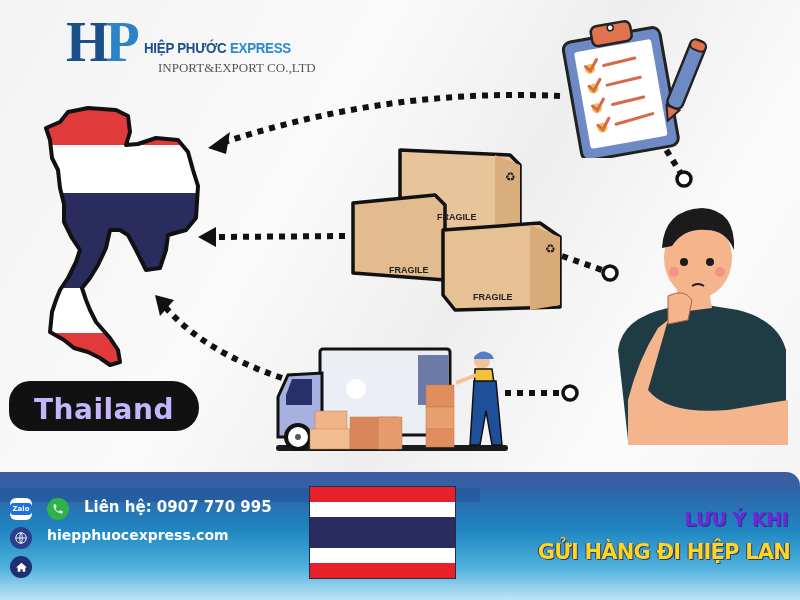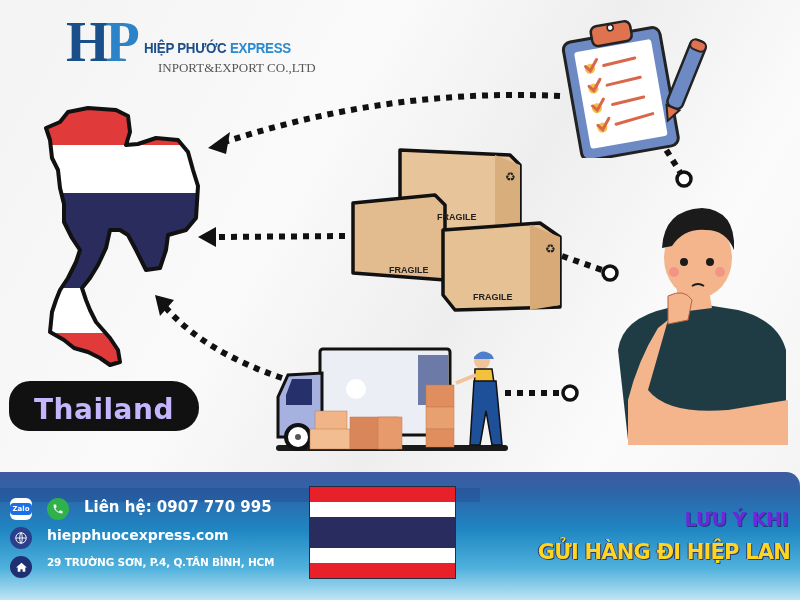--- a/index.html
+++ b/index.html
@@ -260,19 +260,18 @@
   </div>
   <span class="txt" style="font-size:14px;">hiepphuocexpress.com</span>
 </div>
 
 <div class="abs contact-row" style="top:556px">
   <div class="ic-round" style="background:#1f2f72">
     <svg width="13" height="13" viewBox="0 0 24 24">
         <path d="M12 3 2 12h3v8h5v-5h4v5h5v-8h3z" fill="#fff"></path>
       </svg>
   </div>
-  <span class="txt" style="font-size:10.5px;letter-spacing:-0.2px">29 TRƯỜNG SƠN, P.4, Q.TÂN BÌNH, HCM</span>
 </div>
 
 <div class="abs flag-bottom"></div>
 
 <div class="abs headline-1">LƯU Ý KHI</div>
 <div class="abs headline-2">GỬI HÀNG ĐI HIỆP LAN</div>
 
 </body></html>

